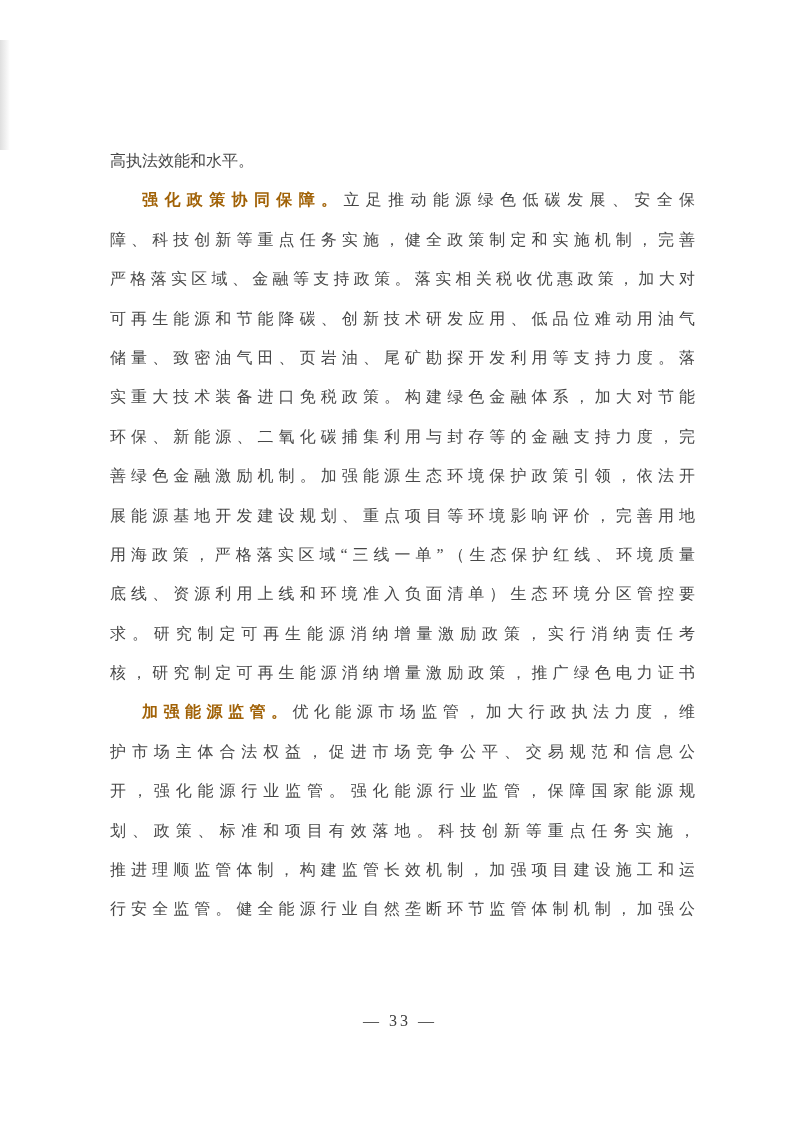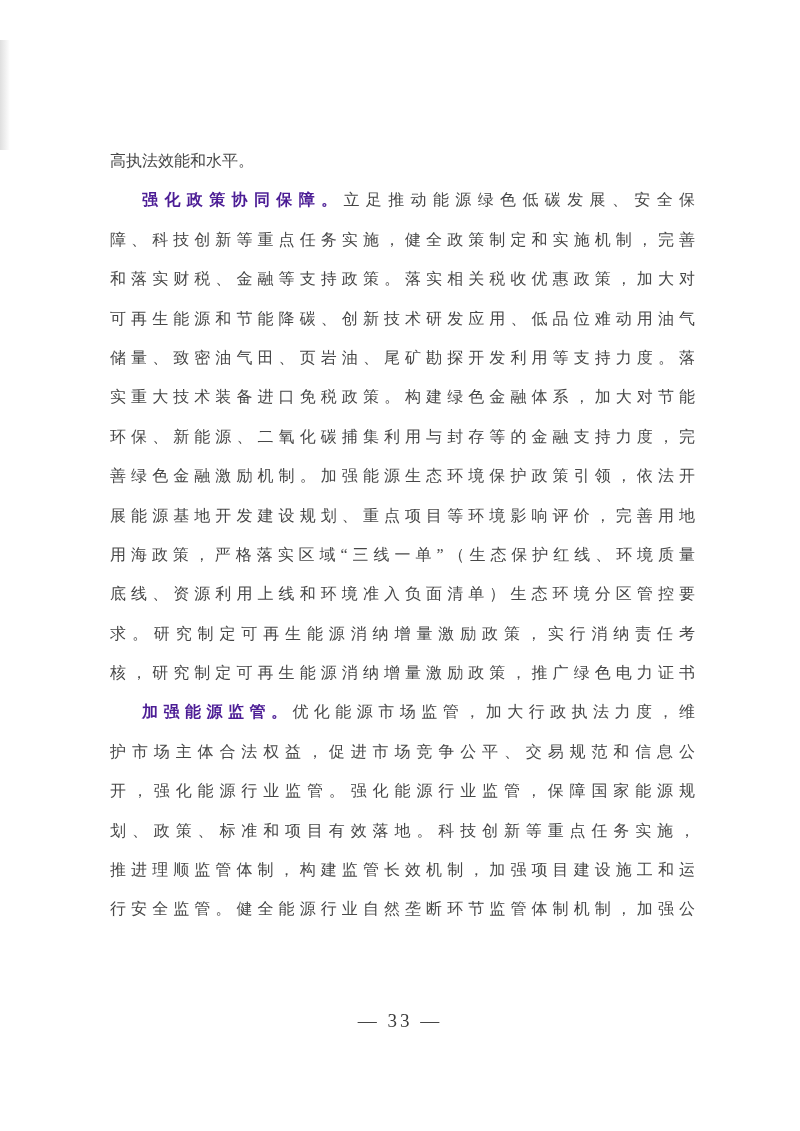--- a/index.html
+++ b/index.html
@@ -51,45 +51,45 @@
     overflow: visible;
   }
   .line.last {
     text-align-last: left;
   }
   .line.indent {
     text-indent: 2em;
   }
   .lead {
     font-weight: bold;
-    color: #4c1d95;
+    color: #a16207;
   }
   .page-footer {
     position: absolute;
     left: 0;
     top: 1004px;
     width: 800px;
     height: 34px;
     line-height: 34px;
     text-align: center;
-    font-size: 19px;
+    font-size: 16px;
     color: #3c3c3c;
     letter-spacing: 3px;
   }
 </style>
 </head>
 <body>
 
 <div class="page">
   <div class="scan-artifact"></div>
   <div class="doc-text">
       <div class="line last">高执法效能和水平。</div>
       <div class="line indent"><span class="lead">强化政策协同保障。</span>立足推动能源绿色低碳发展、安全保</div>
       <div class="line">障、科技创新等重点任务实施，健全政策制定和实施机制，完善</div>
-      <div class="line">和落实财税、金融等支持政策。落实相关税收优惠政策，加大对</div>
+      <div class="line">严格落实区域、金融等支持政策。落实相关税收优惠政策，加大对</div>
       <div class="line">可再生能源和节能降碳、创新技术研发应用、低品位难动用油气</div>
       <div class="line">储量、致密油气田、页岩油、尾矿勘探开发利用等支持力度。落</div>
       <div class="line">实重大技术装备进口免税政策。构建绿色金融体系，加大对节能</div>
       <div class="line">环保、新能源、二氧化碳捕集利用与封存等的金融支持力度，完</div>
       <div class="line">善绿色金融激励机制。加强能源生态环境保护政策引领，依法开</div>
       <div class="line">展能源基地开发建设规划、重点项目等环境影响评价，完善用地</div>
       <div class="line">用海政策，严格落实区域“三线一单”（生态保护红线、环境质量</div>
       <div class="line">底线、资源利用上线和环境准入负面清单）生态环境分区管控要</div>
       <div class="line">求。研究制定可再生能源消纳增量激励政策，实行消纳责任考</div>
       <div class="line">核，研究制定可再生能源消纳增量激励政策，推广绿色电力证书</div>

